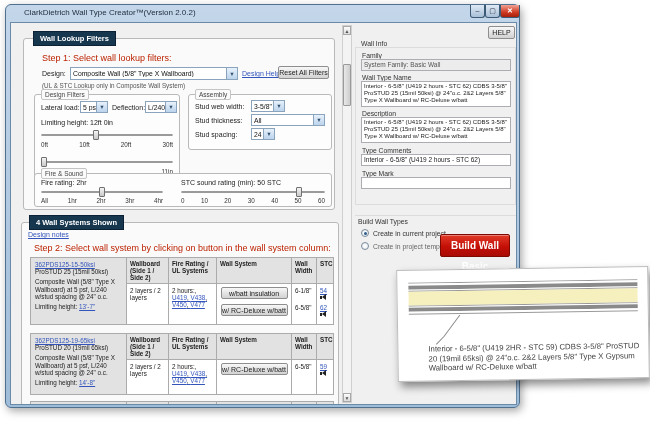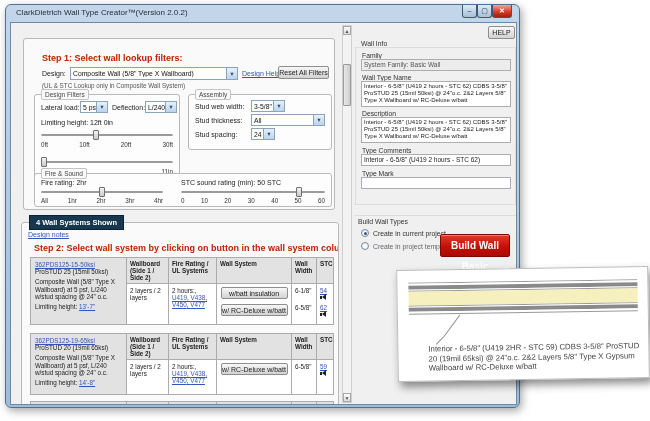--- a/index.html
+++ b/index.html
@@ -3,37 +3,37 @@
 <meta charset="utf-8">
 <style>
   * { margin:0; padding:0; box-sizing:border-box; }
   html,body { width:650px; height:421px; background:#ffffff; font-family:"Liberation Sans", sans-serif; }
   #stage { position:relative; width:650px; height:421px; overflow:hidden; background:#fff; }
 
   
   .window { position:absolute; left:5px; top:4px; width:515px; height:404px;
             background:linear-gradient(#c3d6ea,#9fbcd8); border:1px solid #50708f; border-radius:6px;
             box-shadow:2px 3px 8px rgba(0,0,0,0.35); }
-  .titlebar { position:absolute; left:0; top:0; right:0; height:17px; }
+  .titlebar { position:absolute; left:8px; top:0; right:0; height:17px; }
   .title-text { position:absolute; left:10px; top:3px; font-size:8px; color:#1d2b3a; white-space:nowrap; }
   .capbtn { position:absolute; top:0px; height:13px; border:1px solid #3d5a75; border-top:none;
             border-radius:0 0 3px 3px; font-size:7px; line-height:11px; text-align:center; color:#fff; }
   .cap-min { left:456px; width:15px; background:linear-gradient(#dfeaf5,#a8c0d8); color:#334; }
   .cap-max { left:471px; width:15px; background:linear-gradient(#dfeaf5,#a8c0d8); color:#334; }
   .cap-close { left:486px; width:20px; background:linear-gradient(#f2a394,#cf3a22 60%,#a71f0a); font-weight:bold; }
   .client { position:absolute; left:4px; top:17px; width:507px; height:383px; background:#f0f0f0;
             border:1px solid #6a8aa8; overflow:hidden; }
 
   
   .groupbox { position:absolute; border:1px solid #b9b9b9; border-radius:3px; background:#fafafa; }
   .gb-title { position:absolute; top:-6px; left:6px; background:#fafafa; border:1px solid #c4c4c4;
               font-size:6.5px; color:#444; padding:0 3px; line-height:9px; border-radius:2px; }
   .dark-header { position:absolute; background:#17374f; border:1px solid #0b2236; color:#fff;
                  font-weight:bold; font-size:7.5px; padding:2px 6px; z-index:3; }
-  .step-title { position:absolute; color:#bb2200; font-weight:bold; font-size:9px; white-space:nowrap; }
+  .step-title { position:absolute; color:#bb2200; font-weight:normal; font-size:9px; white-space:nowrap; }
   .lbl { position:absolute; font-size:7px; color:#222; white-space:nowrap; }
   .small-note { position:absolute; font-size:6.3px; color:#555; white-space:nowrap; }
   .link { color:#3355bb; text-decoration:underline; cursor:pointer; }
 
   
   .select { position:absolute; height:13px; background:#fff; border:1px solid #8aa4bd; display:flex; align-items:center; }
   .select .val { flex:1; font-size:6.8px; padding:0 2px; white-space:nowrap; overflow:hidden; color:#111; }
   .select .arw { width:11px; height:100%; background:linear-gradient(#e7f1fb,#bcd4ec); border-left:1px solid #8aa4bd;
                  font-size:5.5px; color:#30506e; display:flex; align-items:center; justify-content:center; }
 
@@ -105,20 +105,21 @@
   <div class="window">
     <div class="titlebar">
       <span class="title-text">ClarkDietrich Wall Type Creator™(Version 2.0.2)</span>
       <div class="capbtn cap-min">–</div>
       <div class="capbtn cap-max">▢</div>
       <div class="capbtn cap-close">✕</div>
     </div>
 
     <div class="client">
 
+      <div class="dark-header" style="left:22px; top:8px;">Wall Lookup Filters</div>
       <div class="groupbox" style="left:12px; top:15px; width:312px; height:172px;">
         <div class="step-title" style="left:18px; top:14px;">Step 1: Select wall lookup filters:</div>
 
         <span class="lbl" style="left:18px; top:31px;">Design:</span>
         <div class="select" style="left:46px; top:28px; width:168px;">
           <span class="val">Composite Wall (5/8" Type X Wallboard)</span>
           <span class="arw">▼</span>
         </div>
         <span class="lbl link" style="left:218px; top:31px;">Design Help</span>
         <span style="position:absolute; left:256px; top:31px; width:6px; height:6px; background:#223a6b;"></span>

